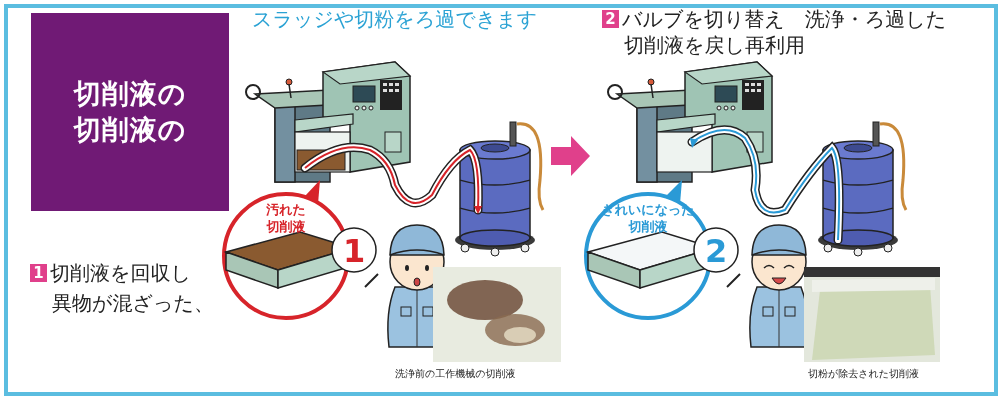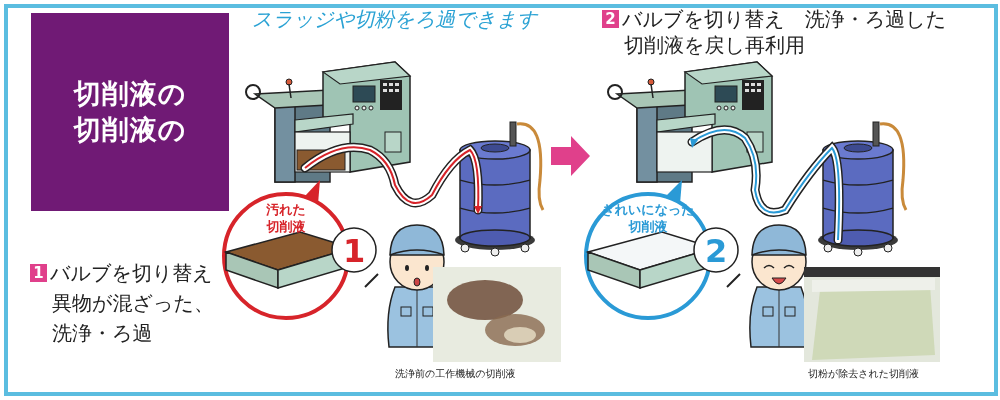--- a/index.html
+++ b/index.html
@@ -4,21 +4,21 @@
 <style>
   html, body { margin:0; padding:0; background:#fff; }
   body { width:1000px; height:400px; position:relative; overflow:hidden;
          font-family:"DejaVu Sans", sans-serif; }
   .frame { position:absolute; left:4px; top:4px; width:986px; height:384px;
            border:4px solid #5bbde0; background:#fff; }
   .title-panel { position:absolute; left:31px; top:13px; width:198px; height:198px;
                  background:#701a75; color:#fff; display:flex; flex-direction:column;
                  align-items:center; justify-content:center; font-weight:bold;
                  font-size:27px; line-height:36px; letter-spacing:1px; }
-  .caption-top { position:absolute; left:252px; top:6px; font-size:20px; color:#2aa2d4;font-style:italic; }
+  .caption-top { position:absolute; left:252px; top:6px; font-size:20px; color:#2aa2d4; }
   .step2-text { position:absolute; left:602px; top:6px; font-size:20px; color:#222; line-height:26px; }
   .step1-text { position:absolute; left:30px; top:258px; font-size:20px; color:#222; line-height:30px; }
   .badge { display:inline-block; width:17px; height:18px; background:#e0408b; color:#fff;
            font-size:15px; font-weight:bold; text-align:center; line-height:18px;
            margin-right:3px; vertical-align:2px; }
   .indent { padding-left:22px; }
   .photo-cap { position:absolute; font-size:10px; color:#222; }
   svg.scene { position:absolute; left:0; top:0; }
 </style>
 </head>
@@ -32,23 +32,22 @@
 </div>
 
 <div class="caption-top">スラッジや切粉をろ過できます</div>
 
 <div class="step2-text">
   <div><span class="badge">2</span><span>バルブを切り替え　洗浄・ろ過した</span></div>
   <div class="indent">切削液を戻し再利用</div>
 </div>
 
 <div class="step1-text">
-  <div><span class="badge">1</span><span>バルブを切り替え</span></div>
+  <div><span class="badge">1</span><span>切削液を回収し</span></div>
   <div class="indent">異物が混ざった、</div>
-  <div class="indent">洗浄・ろ過</div>
 </div>
 
 <svg class="scene" width="1000" height="400" viewBox="0 0 1000 400">
   <defs>
     <g id="machine">
 
       <rect x="40" y="42" width="55" height="78" fill="#5f7a86" stroke="#222" stroke-width="1.5"></rect>
       <rect x="40" y="42" width="20" height="78" fill="#7390a0" stroke="#222" stroke-width="1.5"></rect>
 
       <polygon points="20,32 95,28 110,42 40,46" fill="#a9c6b6" stroke="#222" stroke-width="1.5"></polygon>

